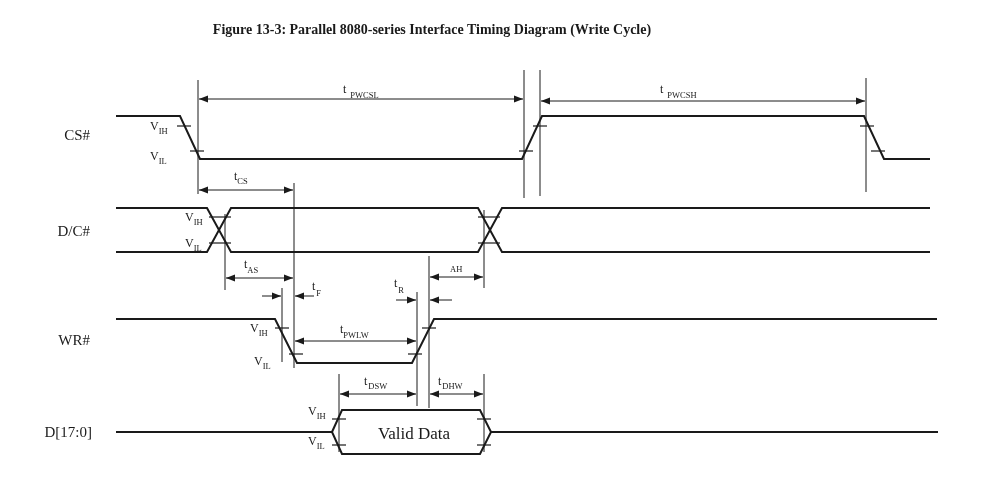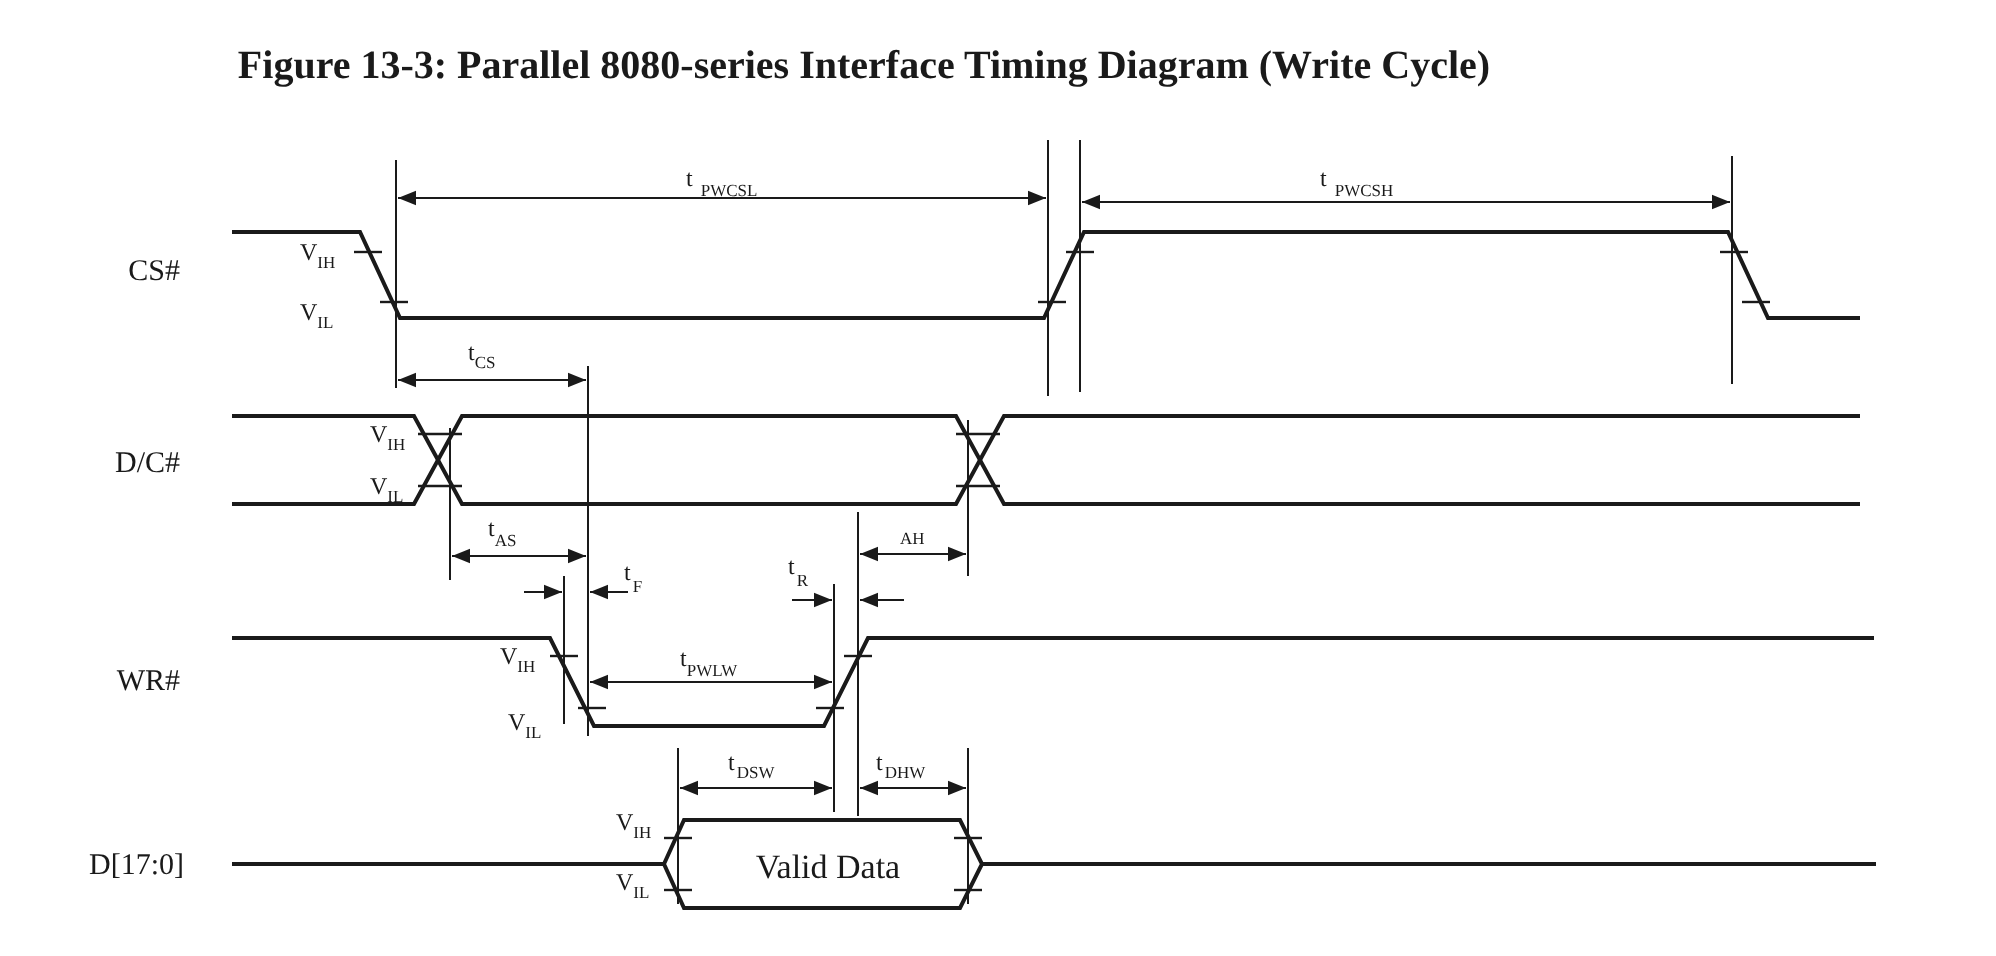--- a/index.html
+++ b/index.html
@@ -1,17 +1,17 @@
 <!DOCTYPE html>
 <html><head>
 <meta charset="utf-8">
 <style>
   html, body { margin: 0; padding: 0; background: #ffffff; }
   body { width: 998px; height: 478px; position: relative; overflow: hidden; font-family: "Liberation Serif", "DejaVu Serif", serif; color: #1a1a1a; }
-  .title { position: absolute; top: 22px; left: 0; width: 864px; text-align: center; font-weight: bold; font-size: 20px; }
+  .title { position: absolute; top: 22px; left: 0; width: 864px; text-align: center; font-weight: bold; font-size: 14px; }
   svg { position: absolute; left: 0; top: 0; }
   svg text { font-family: "Liberation Serif", "DejaVu Serif", serif; fill: #1a1a1a; }
   .sig { font-size: 15px; }
   .lbl { font-size: 12px; }
   .sub { font-size: 8.5px; }
   .vd { font-size: 17px; }
   .w { stroke: #1a1a1a; stroke-width: 2; fill: none; }
   .t { stroke: #1a1a1a; stroke-width: 1.2; fill: none; }
   .g { stroke: #1a1a1a; stroke-width: 1; fill: none; }
 </style>

